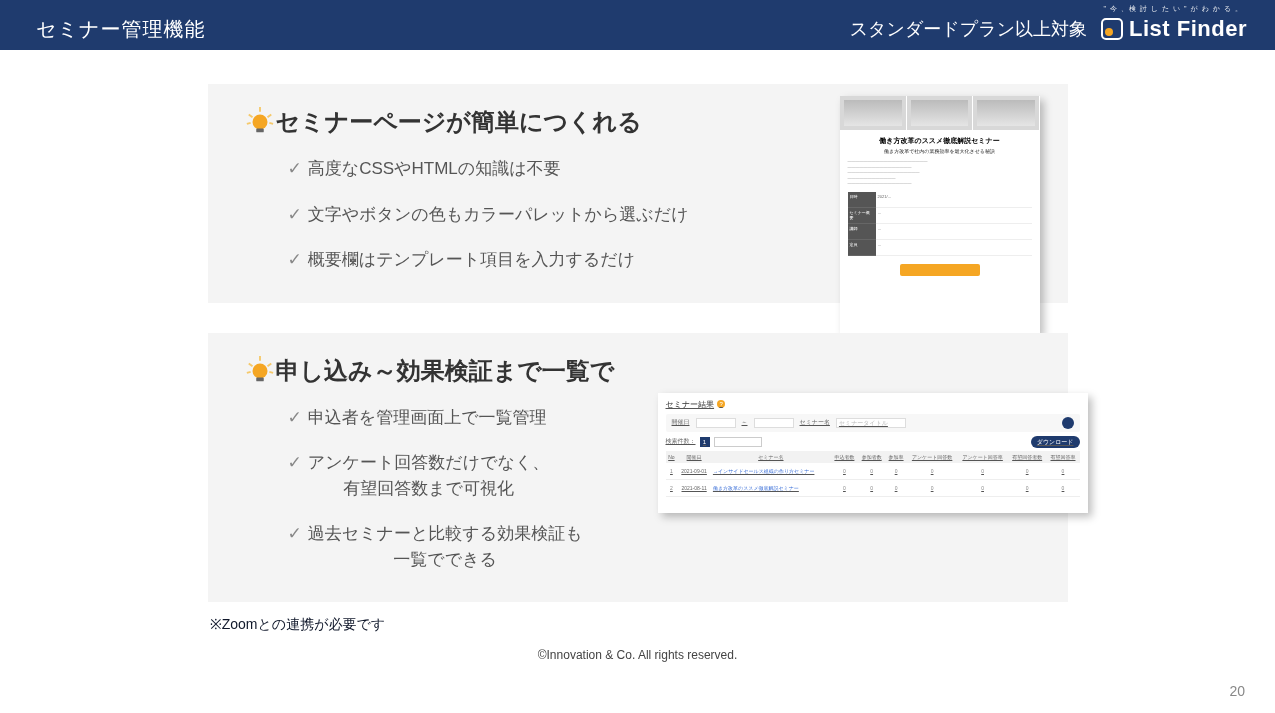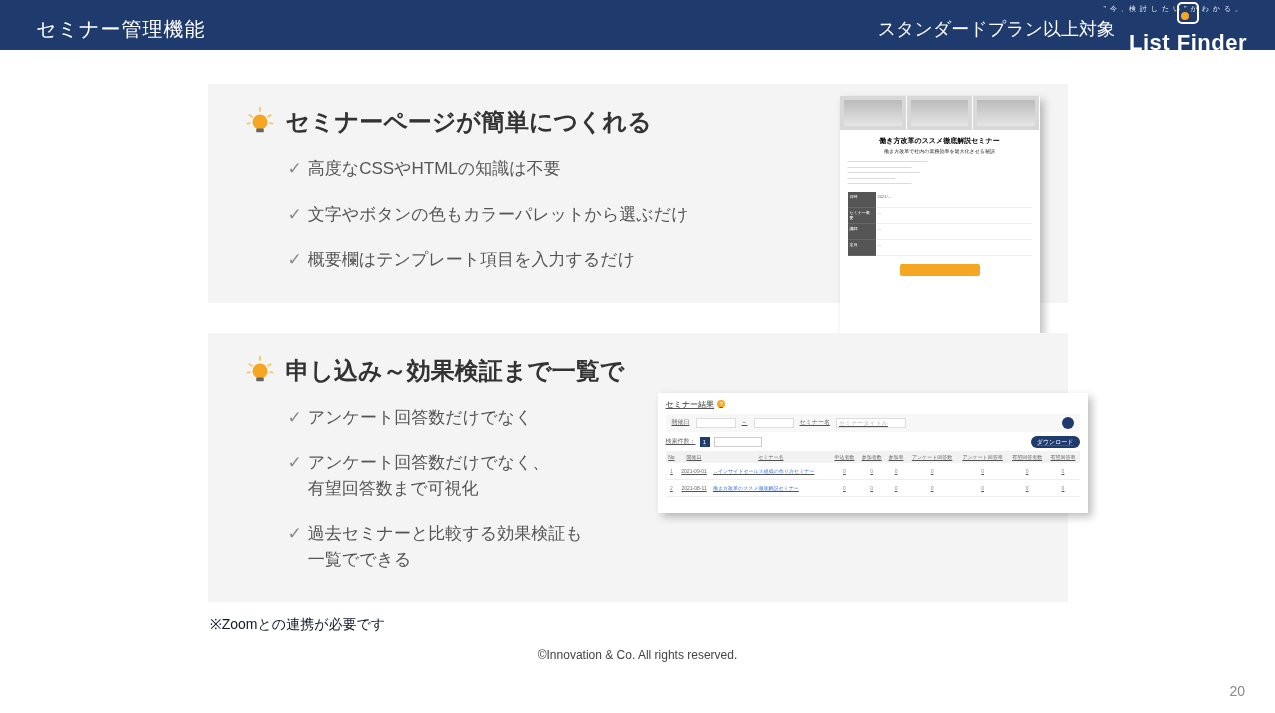--- a/index.html
+++ b/index.html
@@ -10,53 +10,53 @@
     height: 50px;
     background: #1f3b6e;
     color: #fff;
     display: flex;
     align-items: center;
     padding: 8px 28px 0 36px;
     position: relative;
   }
   .topbar .title { font-size: 20px; font-weight: 400; letter-spacing: 1px; }
   .topbar .plan { margin-left: auto; font-size: 18px; margin-right: 14px; }
-  .logo { display: flex; align-items: center; gap: 6px; flex-direction: column; }
+  .logo { display: flex; align-items: center; gap: 6px; }
   .logo .logo-text { font-size: 22px; font-weight: 700; letter-spacing: .5px; }
   .logo .tagline { font-size: 7px; letter-spacing: 1px; opacity: .9; position: absolute; top: 4px; right: 32px; }
   .logo-mark {
     width: 22px; height: 22px; border: 2px solid #fff; border-radius: 5px;
     display: flex; align-items: flex-end; justify-content: flex-start; padding: 2px;
   }
   .logo-dot { width: 8px; height: 8px; border-radius: 50%; background: #f5a623; }
 
   
   .panel {
     background: #f4f4f4;
     margin: 34px auto 0 auto;
     width: 860px;
     padding: 22px 36px 30px 36px;
     position: relative;
   }
   .panel + .panel { margin-top: 30px; }
   .panel-heading {
-    display: flex; align-items: center; gap: 10px;
+    display: flex; align-items: center; 
     font-size: 24px; color: #333; font-weight: 600; margin-bottom: 18px;
   }
   .bulb {
     width: 32px; height: 32px; display: flex; align-items: center; justify-content: center; position: relative;
   }
   .bulb svg { width: 30px; height: 30px; }
   .checklist { margin-left: 44px; }
   .check-item {
     font-size: 17px; color: #555; margin-bottom: 20px; display: flex; align-items: flex-start; gap: 6px; line-height: 1.5;
   }
   .check-item:last-child { margin-bottom: 0; }
   .check-item .check { color: #888; flex-shrink: 0; }
-  .check-item .txt { white-space: pre-line; }
+  .check-item .txt { white-space: pre-line; text-align: center; }
 
   
   .mock1 {
     position: absolute; right: 28px; top: 12px;
     width: 200px; height: 238px; background: #fff;
     box-shadow: 4px 4px 8px rgba(0,0,0,.25);
     font-size: 5px; color: #444;
   }
   .mock1 .hero { height: 34px; display: flex; }
   .mock1 .hero div { flex: 1; background: #d8d8d8; margin: 0 .5px; position: relative; }
@@ -189,21 +189,21 @@
             <line x1="2" y1="18" x2="6" y2="17"></line>
             <line x1="30" y1="18" x2="26" y2="17"></line>
           </g>
         </svg>
     </span>
     <span>申し込み～効果検証まで一覧で</span>
   </div>
   <div class="checklist" style="max-width:360px">
     <div class="check-item">
         <span class="check">✓</span>
-        <span class="txt">アンケート回答数だけでなく</span>
+        <span class="txt">申込者を管理画面上で一覧管理</span>
       </div>
     <div class="check-item">
         <span class="check">✓</span>
         <span class="txt">アンケート回答数だけでなく、
 有望回答数まで可視化</span>
       </div>
     <div class="check-item">
         <span class="check">✓</span>
         <span class="txt">過去セミナーと比較する効果検証も
 一覧でできる</span>

